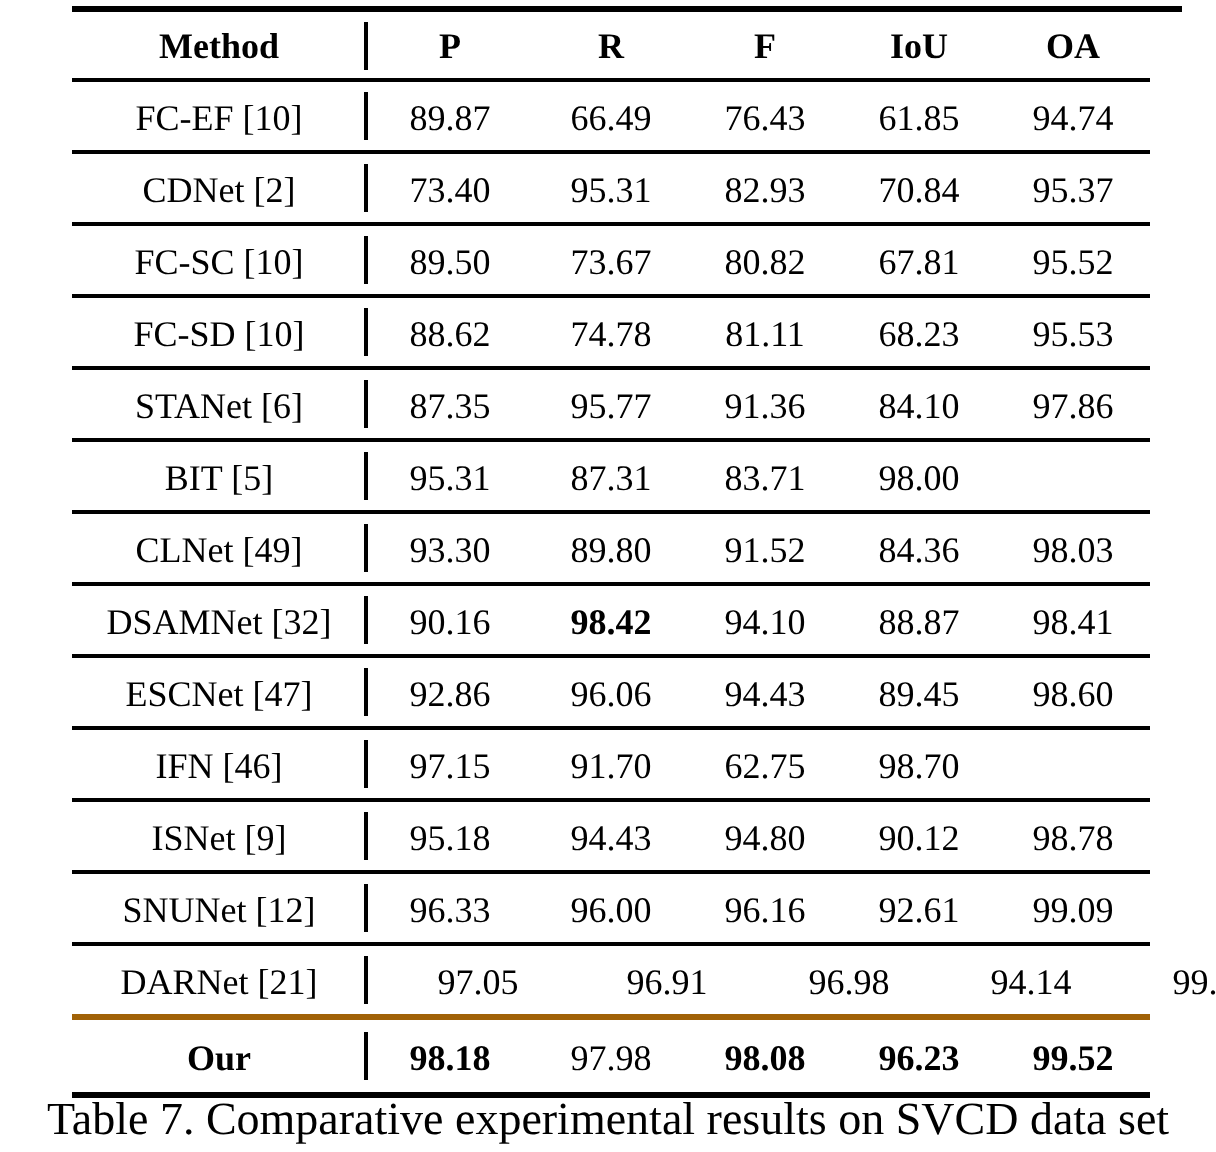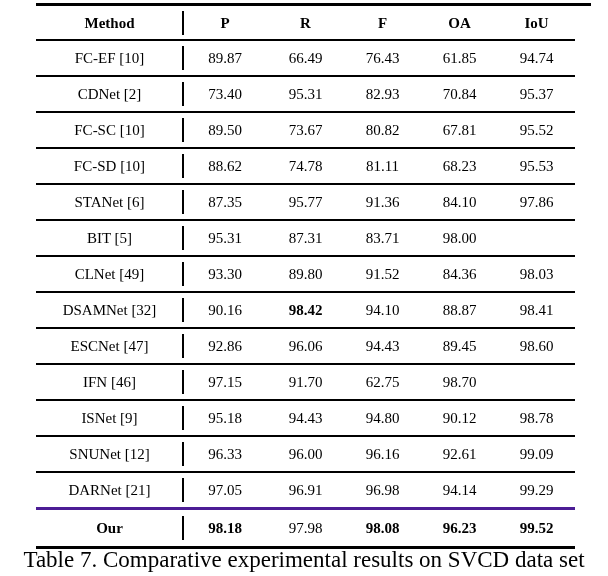--- a/index.html
+++ b/index.html
@@ -24,28 +24,29 @@
     padding-right: 16px;
     border-top: 3px solid #000000;
   }
   .trow {
     position: relative;
     display: grid;
     grid-template-columns: 147px 84px 77px 77px 77px 77px;
     align-items: center;
     height: 34px;
     border-bottom: 2px solid #000000;
-    font-size: 15px;
+    font-size: 18px;
   }
   .trow.header-row {
     height: 33px;
     font-weight: bold;
   }
   .trow.pre-summary-row {
-    border-bottom: 3px solid #4c1d95;
+    border-bottom: 3px solid #a16207;
+    gap: 14px;
   }
   .trow.summary-row {
     height: 36px;
     border-bottom: 3px solid #000000;
   }
   .cell {
     text-align: center;
     white-space: nowrap;
     line-height: 1;
     padding-top: 1px;
@@ -78,22 +79,22 @@
 
 <div id="page">
 
   <div id="results-table">
 
     <div class="trow header-row">
       <span class="cell">Method</span>
       <span class="cell">P</span>
       <span class="cell">R</span>
       <span class="cell">F</span>
+      <span class="cell">IoU</span>
       <span class="cell">OA</span>
-      <span class="cell">IoU</span>
       <span class="vsep"></span>
     </div>
 
   <div class="trow">
         <span class="cell">FC-EF [10]</span>
         <span class="cell">89.87</span>
         <span class="cell">66.49</span>
         <span class="cell">76.43</span>
         <span class="cell">61.85</span>
         <span class="cell">94.74</span>

